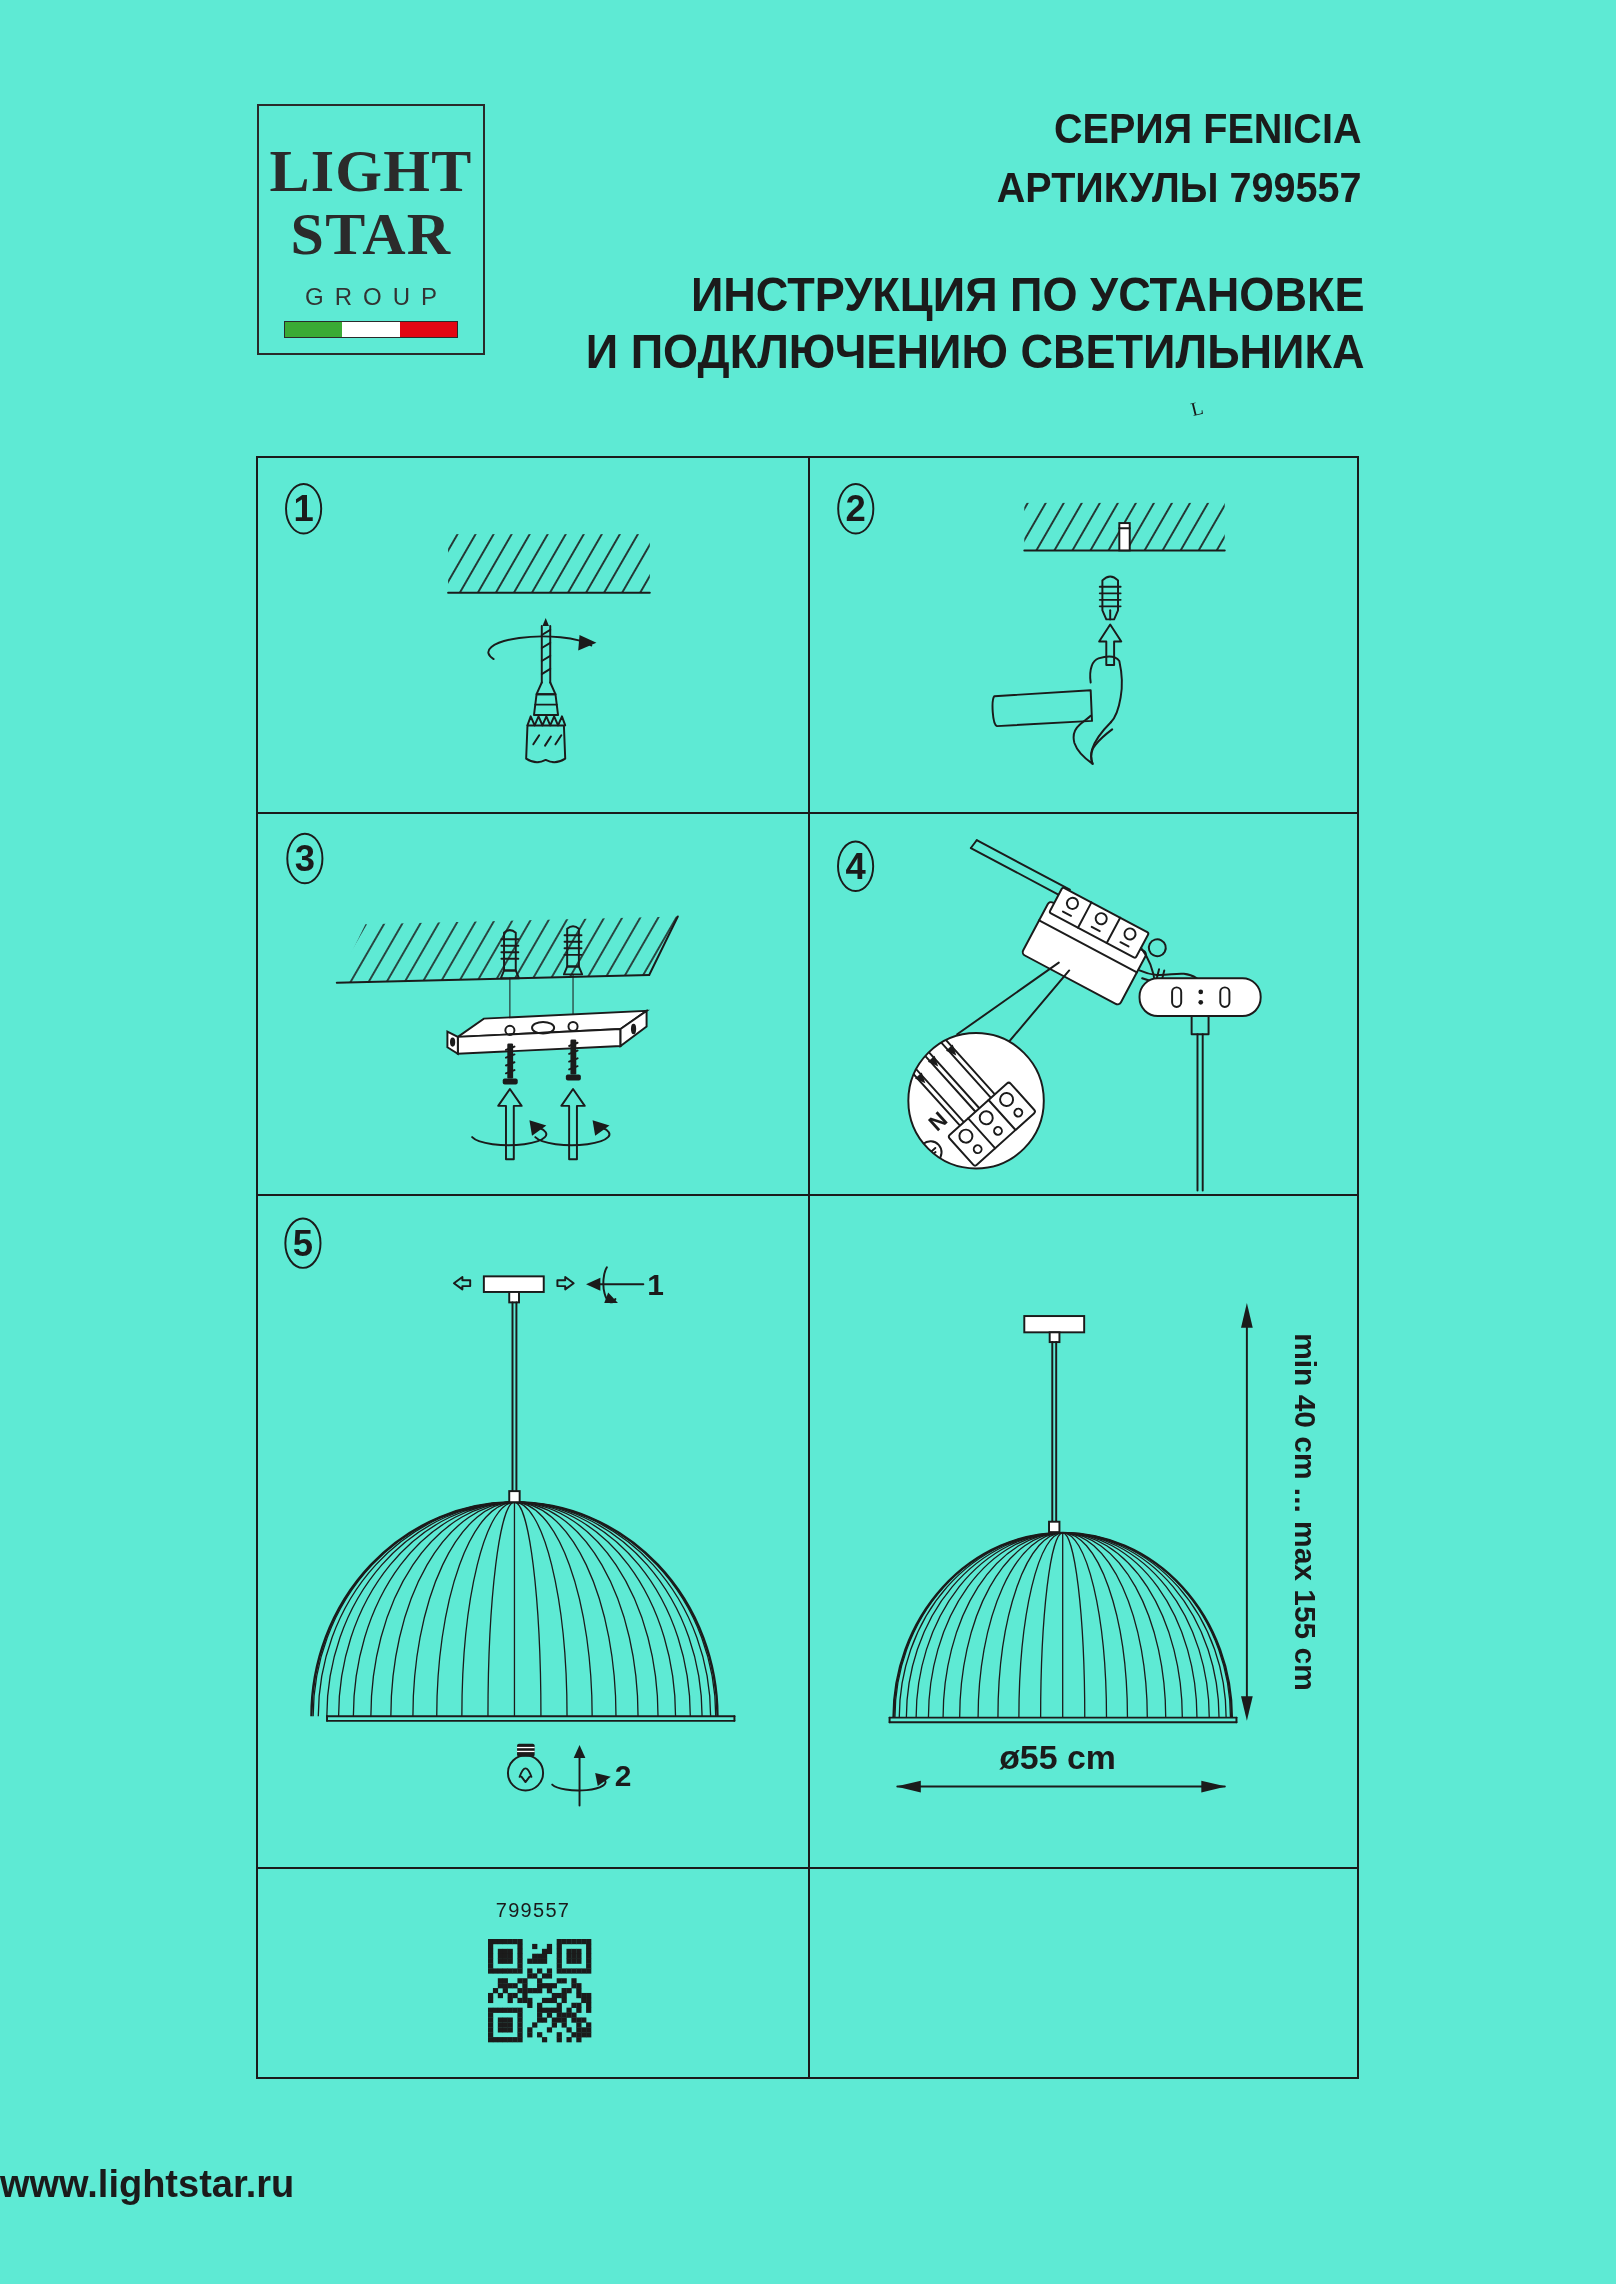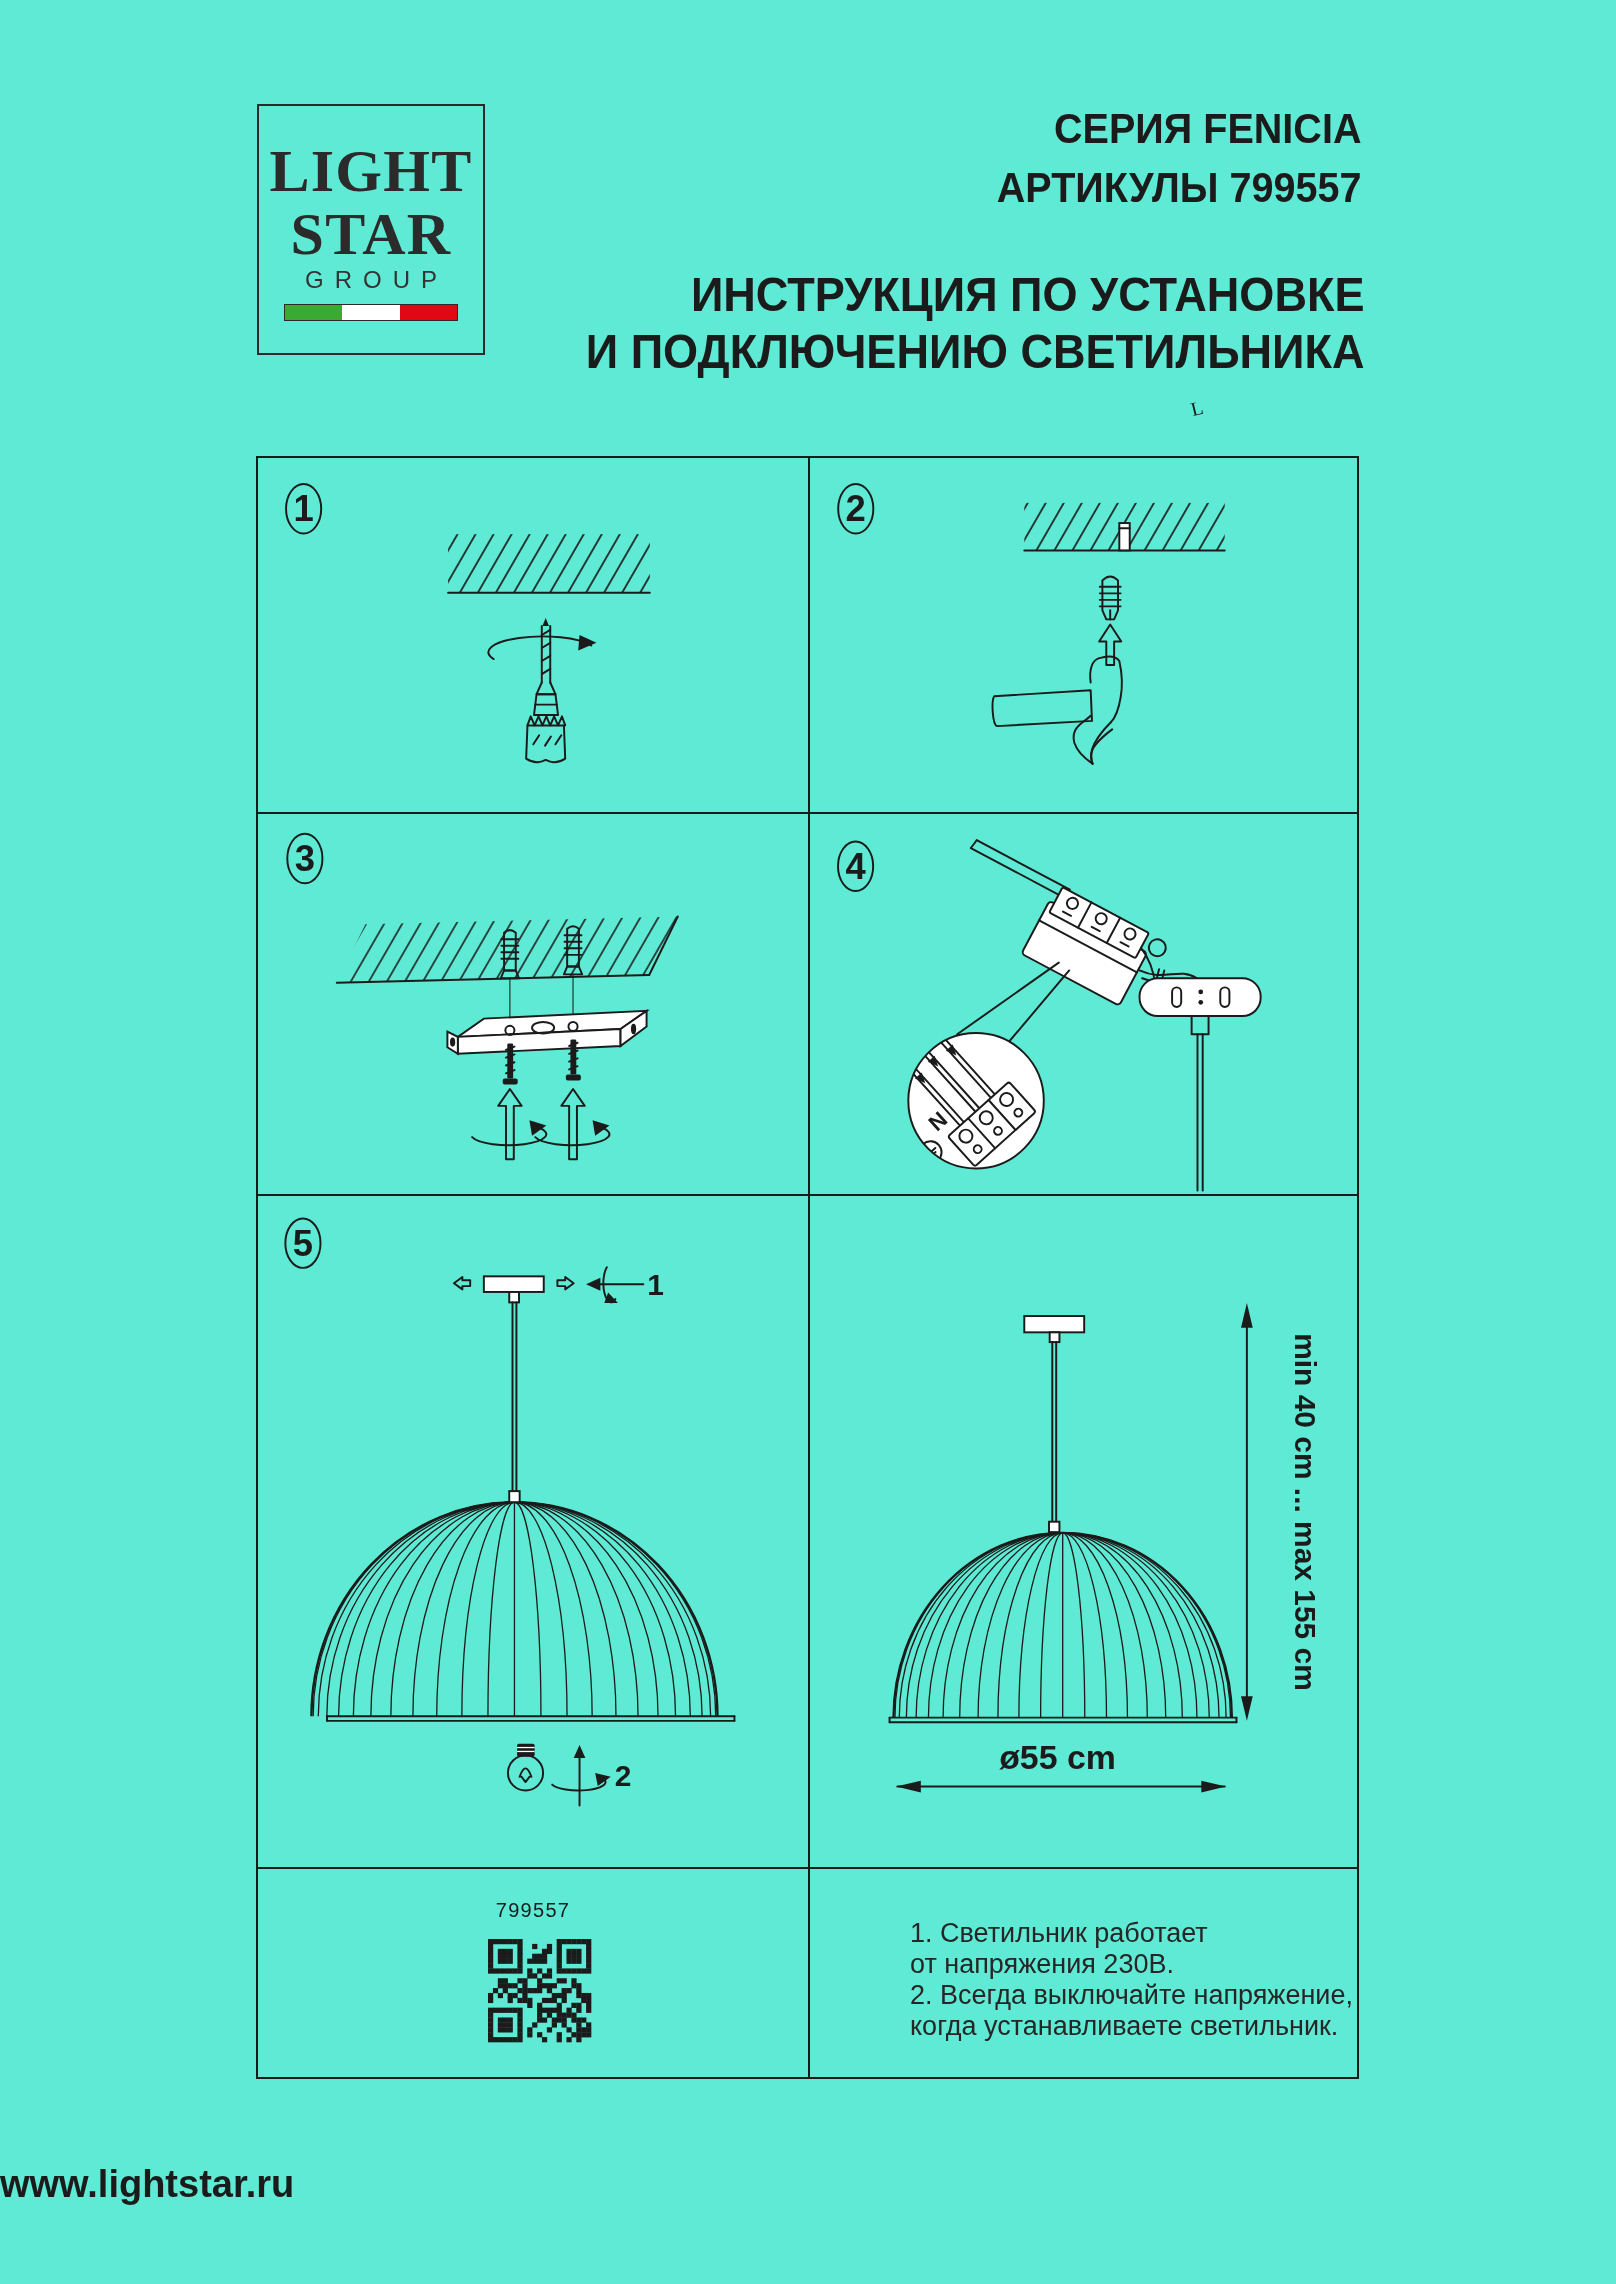--- a/index.html
+++ b/index.html
@@ -5,21 +5,21 @@
   html,body{margin:0;padding:0;background:#ffffff;}
   .page{position:relative;width:1616px;height:2284px;background:#5eead4;overflow:hidden;
         font-family:"Liberation Sans",sans-serif;color:#1b1b1b;}
   .abs{position:absolute;}
   
   .logo-box{left:257px;top:104px;width:228px;height:251px;border:2.6px solid #2a2a2a;
             box-sizing:border-box;text-align:center;}
   .logo-word{font-family:"Liberation Serif",serif;font-weight:700;font-size:60px;line-height:63px;
              letter-spacing:1.3px;color:#2b2b2b;}
   .logo-word.first{margin-top:34px;}
-  .logo-group{font-size:24px;letter-spacing:11px;padding-left:11px;color:#333;margin-top:0;font-weight:400;}
+  .logo-group{font-size:24px;letter-spacing:11px;padding-left:11px;color:#333;margin-top:17px;font-weight:400;}
   .flag{width:172px;height:14.3px;margin:10.4px auto 0;border:1.3px solid #2a2a2a;display:flex;}
   .flag span{flex:1;}
   
   .hdr{text-align:right;font-weight:700;white-space:nowrap;transform:scaleX(.92);transform-origin:100% 50%;}
   .hdr-series{right:255px;top:99px;font-size:43px;line-height:59px;}
   .hdr-title{right:251px;top:266px;font-size:49px;line-height:57px;}
   .stray{left:1191px;top:398px;font-family:"Liberation Serif",serif;font-size:19.5px;
          transform:rotate(-14deg);color:#181818;}
   
   .grid{left:256px;top:456px;width:1103px;height:1623px;border:2px solid #1b1b1b;box-sizing:border-box;}
@@ -638,22 +638,16 @@
       <rect x="22.57" y="150.48" width="8" height="8" fill="#1b1b1b"></rect>
       <rect x="30.10" y="150.48" width="8" height="8" fill="#1b1b1b"></rect>
       <rect x="37.62" y="150.48" width="8" height="8" fill="#1b1b1b"></rect>
       <rect x="45.14" y="150.48" width="8" height="8" fill="#1b1b1b"></rect>
       <rect x="82.76" y="150.48" width="8" height="8" fill="#1b1b1b"></rect>
       <rect x="105.33" y="150.48" width="8" height="8" fill="#1b1b1b"></rect>
       <rect x="120.38" y="150.48" width="8" height="8" fill="#1b1b1b"></rect>
       <rect x="135.43" y="150.48" width="8" height="8" fill="#1b1b1b"></rect>
     </svg>
 
-  <div class="abs notes">
-    <div>1. Светильник работает</div>
-    <div>от напряжения 230В.</div>
-    <div>2. Всегда выключайте напряжение,</div>
-    <div>когда устанавливаете светильник.</div>
-  </div>
 
   <div class="abs footer">www.lightstar.ru</div>
 </div>
 
 
 </body></html>

